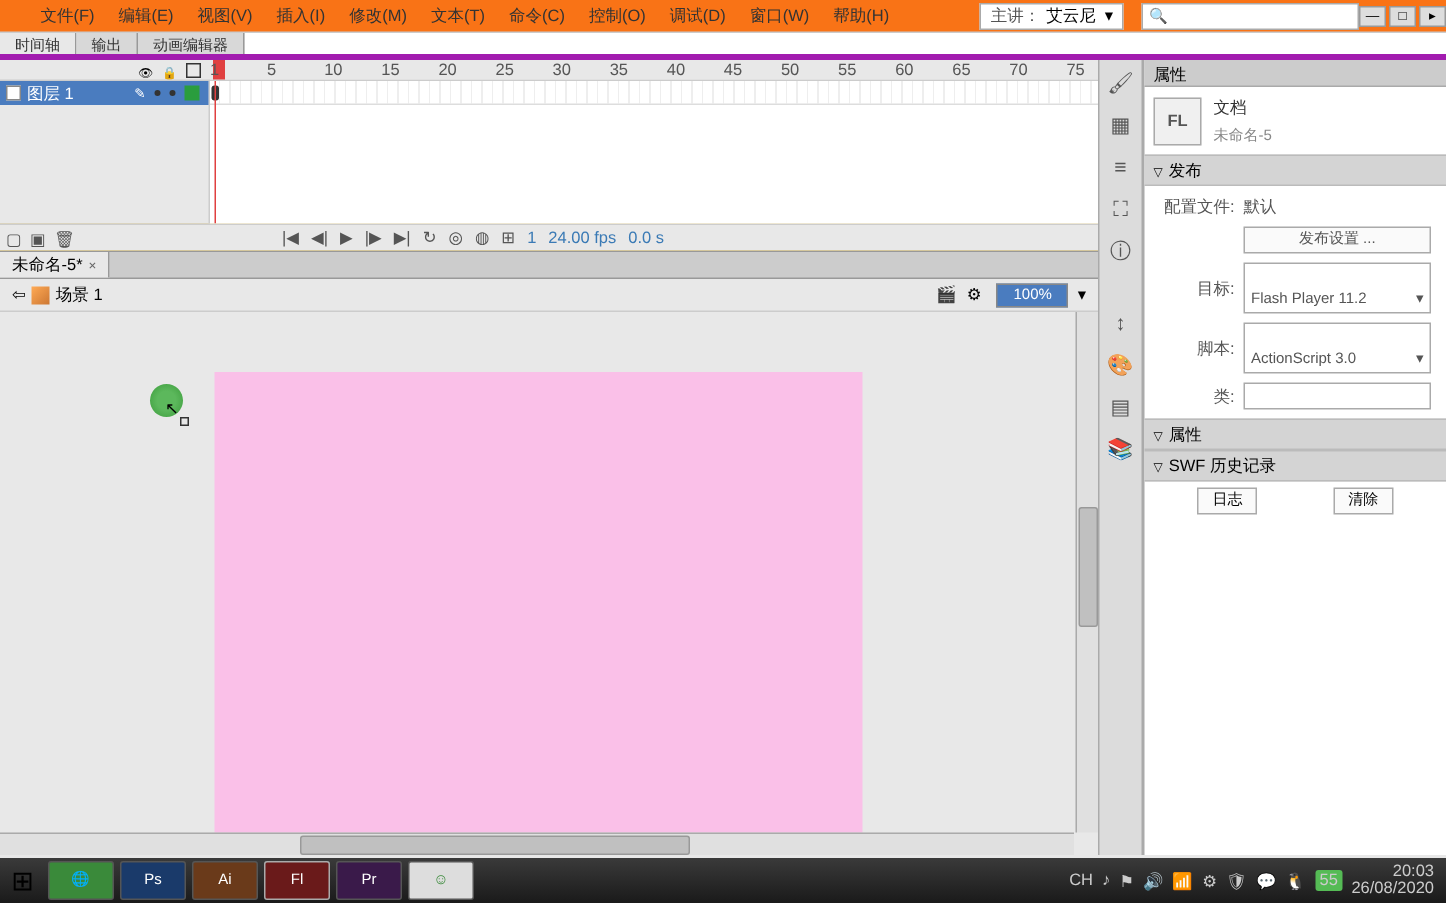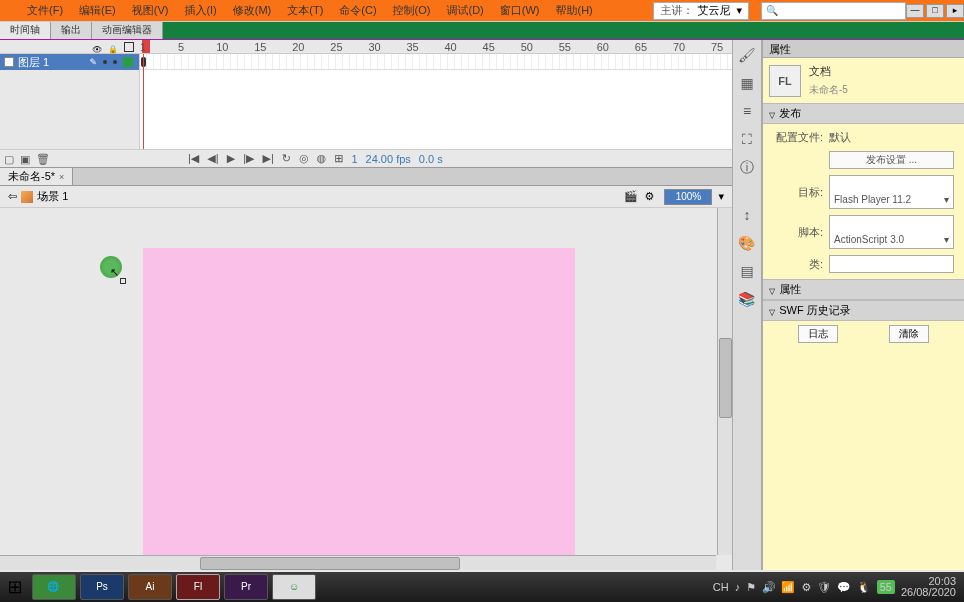--- a/index.html
+++ b/index.html
@@ -9,21 +9,21 @@
 .menu-bar { height: 22px; background: #f97316; display: flex; align-items: center; padding-left: 19px; border-bottom: 1px solid #ccc; position: relative; }
 .menu-item { padding: 2px 8px; color: #333; cursor: default; }
 .instructor-box { position: absolute; right: 215px; display: flex; align-items: center; background: #fff; border: 1px solid #aaa; padding: 1px 6px; height: 18px; }
 .instructor-label { color: #555; margin-right: 4px; }
 .search-box { position: absolute; right: 58px; width: 145px; height: 18px; background: #fff; border: 1px solid #aaa; display: flex; align-items: center; padding: 0 4px; }
 .search-icon { font-size: 10px; color: #888; }
 .window-controls { position: absolute; right: 0; display: flex; }
 .win-btn { width: 18px; height: 14px; background: #ddd; border: 1px solid #999; margin-left: 2px; text-align: center; line-height: 10px; font-size: 9px; }
 
 
-.tabs-row { height: 18px; background: #15803d; display: flex; border-bottom: 1px solid #a21caf; }
+.tabs-row { height: 18px; background: #ffffff; display: flex; border-bottom: 4px solid #a21caf; }
 .tab { padding: 1px 10px; background: #d8d8d8; border-right: 1px solid #999; font-size: 10px; color: #333; }
 .tab.active { background: #e8e8e8; }
 
 
 .main-area { display: flex; height: 530px; }
 .left-panel { width: 732px; display: flex; flex-direction: column; }
 .timeline-panel { height: 128px; background: #eab308; border-bottom: 1px solid #999; display: flex; flex-direction: column; }
 .timeline-header { display: flex; height: 14px; border-bottom: 1px solid #ccc; background: #e8e8e8; }
 .layer-column { width: 140px; display: flex; align-items: center; justify-content: flex-end; padding-right: 6px; gap: 6px; }
 .tiny-icon { width: 10px; height: 10px; display: inline-block; }
@@ -77,21 +77,21 @@
 .hscroll { position: absolute; bottom: 0; left: 0; right: 16px; height: 15px; background: #e0e0e0; border-top: 1px solid #aaa; }
 .hscroll-thumb { position: absolute; left: 200px; width: 260px; height: 13px; top: 1px; background: #c0c0c0; border: 1px solid #999; border-radius: 2px; }
 .vscroll { position: absolute; right: 0; top: 0; bottom: 15px; width: 15px; background: #e0e0e0; border-left: 1px solid #aaa; }
 .vscroll-thumb { position: absolute; top: 130px; height: 80px; width: 13px; left: 1px; background: #c0c0c0; border: 1px solid #999; border-radius: 2px; }
 
 
 .icon-sidebar { width: 30px; background: #dcdcdc; border-left: 1px solid #aaa; border-right: 1px solid #aaa; display: flex; flex-direction: column; align-items: center; padding-top: 6px; gap: 10px; }
 .side-icon { width: 18px; height: 18px; color: #555; font-size: 14px; text-align: center; line-height: 18px; }
 
 
-.right-panel { width: 202px; background: #fef9c3; border-left: 1px solid #aaa; display: flex; flex-direction: column; }
+.right-panel { width: 202px; background: #ffffff; border-left: 1px solid #aaa; display: flex; flex-direction: column; }
 .panel-header { height: 18px; background: #ccc; padding: 2px 6px; font-size: 11px; border-bottom: 1px solid #aaa; }
 .doc-info { display: flex; align-items: center; padding: 6px; gap: 8px; }
 .fl-icon { width: 32px; height: 32px; background: #f0f0f0; border: 1px solid #aaa; text-align: center; line-height: 30px; font-size: 11px; font-weight: bold; color: #555; }
 .doc-info-text { display: flex; flex-direction: column; gap: 4px; }
 .doc-kind { color: #333; }
 .doc-name { color: #888; font-size: 10px; }
 
 .section-hdr { background: #d4d4d4; padding: 2px 6px; font-size: 10px; border-top: 1px solid #bbb; border-bottom: 1px solid #bbb; display: flex; align-items: center; gap: 4px; }
 .tri::before { content: "▽"; font-size: 8px; }
 .section-body { padding: 6px 10px; display: flex; flex-direction: column; gap: 6px; font-size: 10px; color: #555; border-radius: 31px; }

